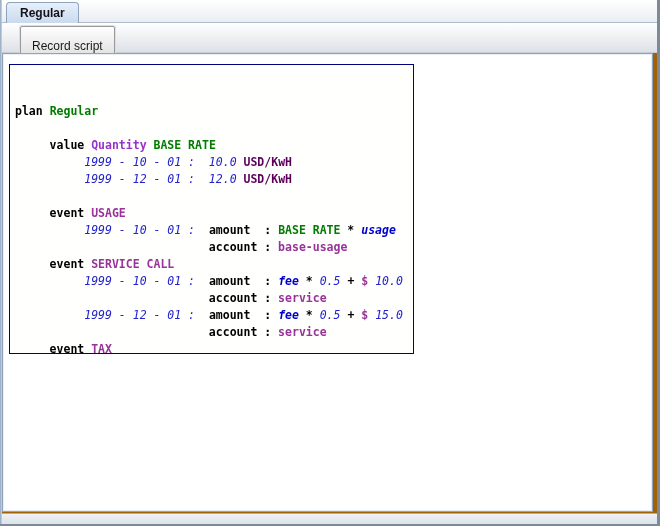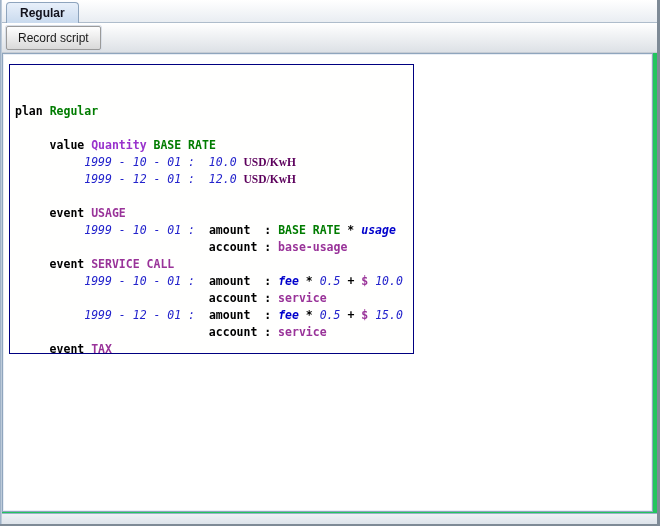--- a/index.html
+++ b/index.html
@@ -1,21 +1,21 @@
 <!DOCTYPE html>
 <html><head>
 <meta charset="utf-8">
 <style>
   * { margin:0; padding:0; box-sizing:border-box; }
   html,body { background:#ffffff; }
   body { font-family:"Liberation Sans", sans-serif; }
 
   .frame {
     position:relative; width:660px; height:526px;
-    background:#22c55e; overflow:hidden;
+    background:#a16207; overflow:hidden;
   }
 
   
   .edge-left   { position:absolute; left:0; top:0; width:2px; height:100%;
                  background:linear-gradient(to right,#90a6be,#ccd7e3); z-index:5; }
   .edge-right  { position:absolute; right:0; top:0; width:3px; height:100%;
                  background:#7e8a96; z-index:6; }
   .edge-bottom { position:absolute; left:0; bottom:0; width:100%; height:2px;
                  background:#7e8a96; z-index:6; }
 
@@ -35,21 +35,21 @@
     cursor:default;
   }
 
   
   .toolbar {
     position:absolute; left:2px; top:23px; width:655px; height:30px;
     background:linear-gradient(#ffffff,#dde1e6);
     border-bottom:1px solid #c6ccd4;
   }
   .btn {
-    position:absolute; left:4px; top:3px; height:24px;
+    position:absolute; left:18px; top:3px; height:39px;
     padding:1px 11px;
     background:linear-gradient(#fefefe,#d9d9d9);
     border:1px solid #9a9a9a; border-radius:2px;
     box-shadow:0 0 0 1px #d9dfe8;
     font-family:"Liberation Sans", sans-serif;
     font-size:12px; color:#1a1a1a;
   }
 
   
   .content {
@@ -73,21 +73,21 @@
   }
   .line { height:17px; }
 
   
   .bottomstrip {
     position:absolute; left:0; top:513px; width:657px; height:11px;
     background:linear-gradient(#eef1f5,#dde3ea);
     border-top:1px solid #9ab0c6;
   }
 </style>
-<style>.s-k{color:#000000;font-weight:bold;}.s-g{color:#007c00;font-weight:bold;}.s-p{color:#993399;font-weight:bold;}.s-u{color:#5c005c;font-weight:bold;font-family:Liberation Serif, serif;}.s-q{color:#9933cc;font-weight:bold;}.s-b{color:#2323cc;font-weight:normal;font-style:italic;}.s-i{color:#0000cc;font-weight:bold;font-style:italic;}</style></head>
+<style>.s-k{color:#000000;font-weight:bold;}.s-g{color:#007c00;font-weight:bold;}.s-p{color:#993399;font-weight:bold;}.s-u{color:#5c005c;font-weight:bold;}.s-q{color:#9933cc;font-weight:bold;}.s-b{color:#2323cc;font-weight:normal;font-style:italic;}.s-i{color:#0000cc;font-weight:bold;font-style:italic;}</style></head>
 <body>
 
 <div class="frame">
 
   <div class="tabbar">
     <div class="tab">Regular</div>
   </div>
 
   <div class="toolbar">
     <button class="btn">Record script</button>

